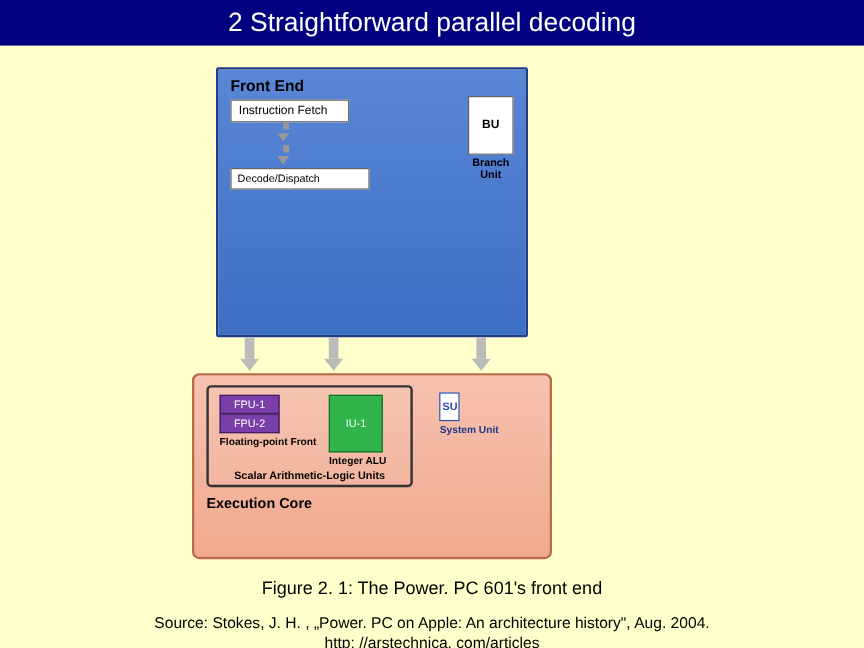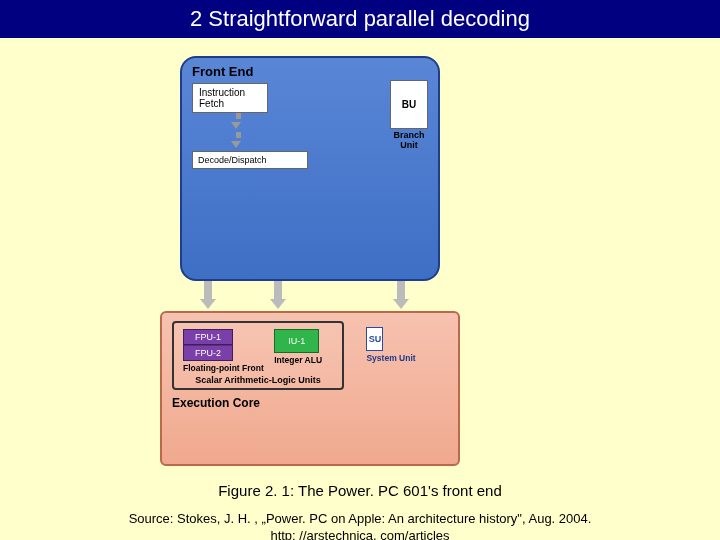--- a/index.html
+++ b/index.html
@@ -23,36 +23,36 @@
     width: 360px;
     margin: 18px auto 0 auto;
   }
   
   .front-end {
     position: relative;
     width: 260px;
     height: 225px;
     background: linear-gradient(#5a86d6, #3d6fc5);
     border: 2px solid #1f3d8a;
-    border-radius: 16px;
+    border-radius: 2px;
     padding: 6px 10px 10px 10px;
     margin-left: 0;
   }
   .section-label {
     font-weight: bold;
     font-size: 13px;
     color: #000;
     margin-bottom: 4px;
   }
   .ifetch {
     background: #fff;
     border: 1px solid #666;
     font-size: 10px;
     padding: 3px 6px;
-    width: 76px;
+    width: 99px;
     display: inline-block;
     vertical-align: top;
   }
   .bu-box {
     position: absolute;
     top: 22px;
     right: 10px;
     width: 38px;
     text-align: center;
   }
@@ -155,21 +155,21 @@
     width: 50px;
     padding: 2px 0;
   }
   .fpu + .fpu { border-top: 1px solid #5a2f7a; }
   .iu {
     background: #2fb54a;
     color: #fff;
     border: 1px solid #166b28;
     font-size: 9px;
     width: 45px;
-    padding: 6px 0;
+    padding: 18px 0;
   }
   .su {
     background: #fff;
     border: 1px solid #2a4aa8;
     color: #2a4aa8;
     font-size: 9px;
     width: 17px;
     padding: 6px 0;
     font-weight: bold;
   }

